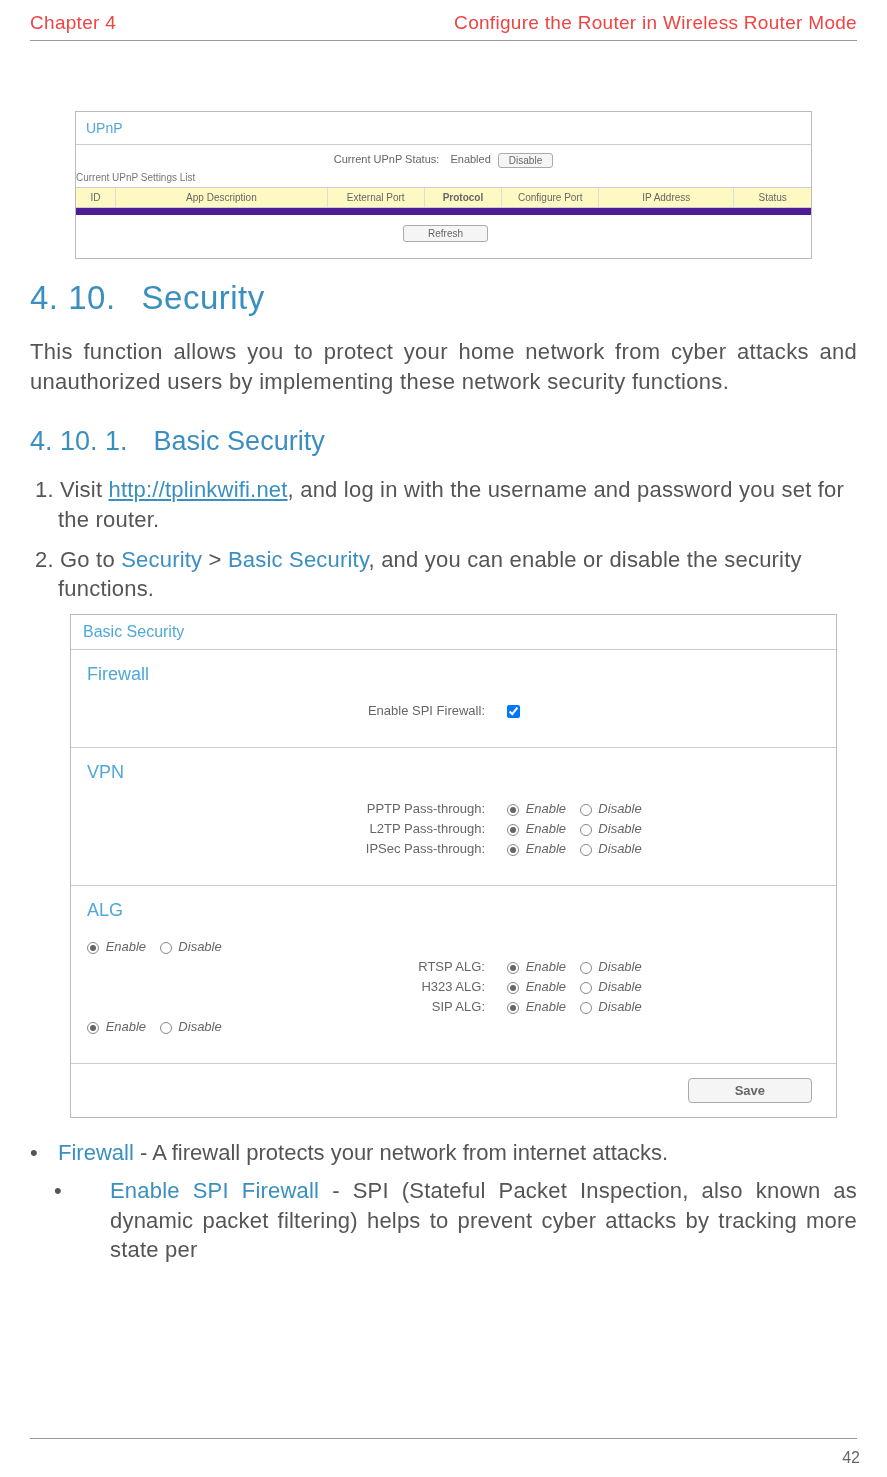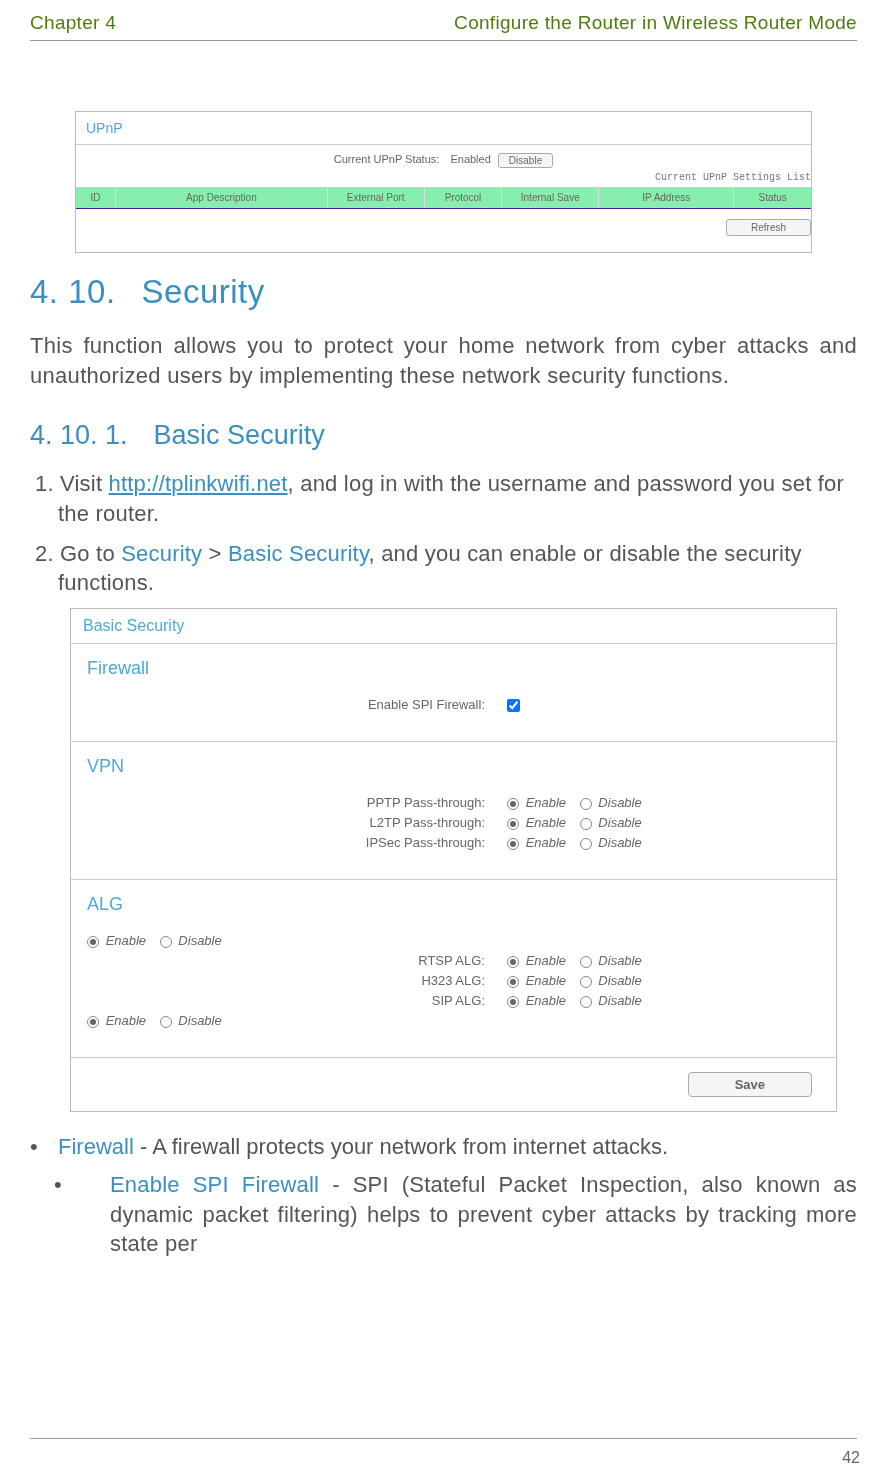--- a/index.html
+++ b/index.html
@@ -5,21 +5,21 @@
   * { box-sizing: border-box; margin: 0; padding: 0; }
   body {
     width: 887px;
     height: 1477px;
     background: #fff;
     font-family: Arial, Helvetica, sans-serif;
     color: #555;
     position: relative;
     padding: 0 30px;
   }
-  .topbar { display: flex; justify-content: space-between; padding-top: 12px; font-size: 19px; color: #4d7c0f; letter-spacing: 0.3px; }
+  .topbar { display: flex; justify-content: space-between; padding-top: 12px; font-size: 19px; color: #ef4444; letter-spacing: 0.3px; }
   .hr-top { border: none; border-top: 1px solid #999; margin-top: 6px; }
 
   .screenshot-box {
     border: 1px solid #bbb;
     margin: 70px 45px 20px 45px;
     font-family: Arial, sans-serif;
     font-size: 11px;
     color: #666;
     background: #fff;
   }
@@ -34,38 +34,38 @@
   .ss-small-btn {
     display: inline-block;
     border: 1px solid #aaa;
     border-radius: 3px;
     padding: 1px 10px;
     font-size: 10px;
     background: #f5f5f5;
     margin-left: 4px;
     vertical-align: middle;
   }
-  .ss-subhead { text-align: right; font-size: 10px; margin: 4px 0; color: #777; font-family: Liberation Mono, monospace; }
+  .ss-subhead { text-align: left; font-size: 10px; margin: 4px 0; color: #777; }
   .ss-table-head {
     display: flex;
     border-top: 1px solid #ccc;
     border-bottom: 1px solid #ccc;
-    background: #86efac;
+    background: #fef9c3;
     font-size: 10px;
   }
   .ss-th { padding: 4px 0; text-align: center; border-right: 1px solid #ddd; }
   .ss-th:last-child { border-right: none; }
   .c-id { width: 40px; }
   .c-desc { flex: 2.2; }
   .c-eport { flex: 1; }
-  .c-proto { flex: 0.8; }
+  .c-proto { flex: 0.8; font-weight: bold; }
   .c-iport { flex: 1; }
   .c-ip { flex: 1.4; }
   .c-stat { flex: 0.8; }
-  .ss-refresh-row { text-align: right; padding: 10px 0; border-top: 1px solid #4c1d95; }
+  .ss-refresh-row { text-align: center; padding: 10px 0; border-top: 7px solid #4c1d95; }
 
   .h2 {
     font-size: 33px;
     color: #3a8fc0;
     margin: 14px 0 20px 0;
     font-weight: 400;
     letter-spacing: 0.5px;
   }
   .h2 .num { margin-right: 26px; }
   .para { font-size: 22px; color: #555; line-height: 1.35; text-align: justify; margin-bottom: 30px; letter-spacing: 0.3px; }
@@ -143,21 +143,21 @@
       <span>Current UPnP Status:</span>
       <span style="margin-left:8px;">Enabled</span>
       <span class="ss-small-btn">Disable</span>
     </div>
     <div class="ss-subhead">Current UPnP Settings List</div>
     <div class="ss-table-head">
       <div class="ss-th c-id">ID</div>
       <div class="ss-th c-desc">App Description</div>
       <div class="ss-th c-eport">External Port</div>
       <div class="ss-th c-proto">Protocol</div>
-      <div class="ss-th c-iport">Internal Save</div>
+      <div class="ss-th c-iport">Configure Port</div>
       <div class="ss-th c-ip">IP Address</div>
       <div class="ss-th c-stat">Status</div>
     </div>
     <div class="ss-refresh-row">
       <span class="ss-small-btn" style="padding:2px 24px;">Refresh</span>
     </div>
   </div>
 </div>
 
 <div class="h2">

